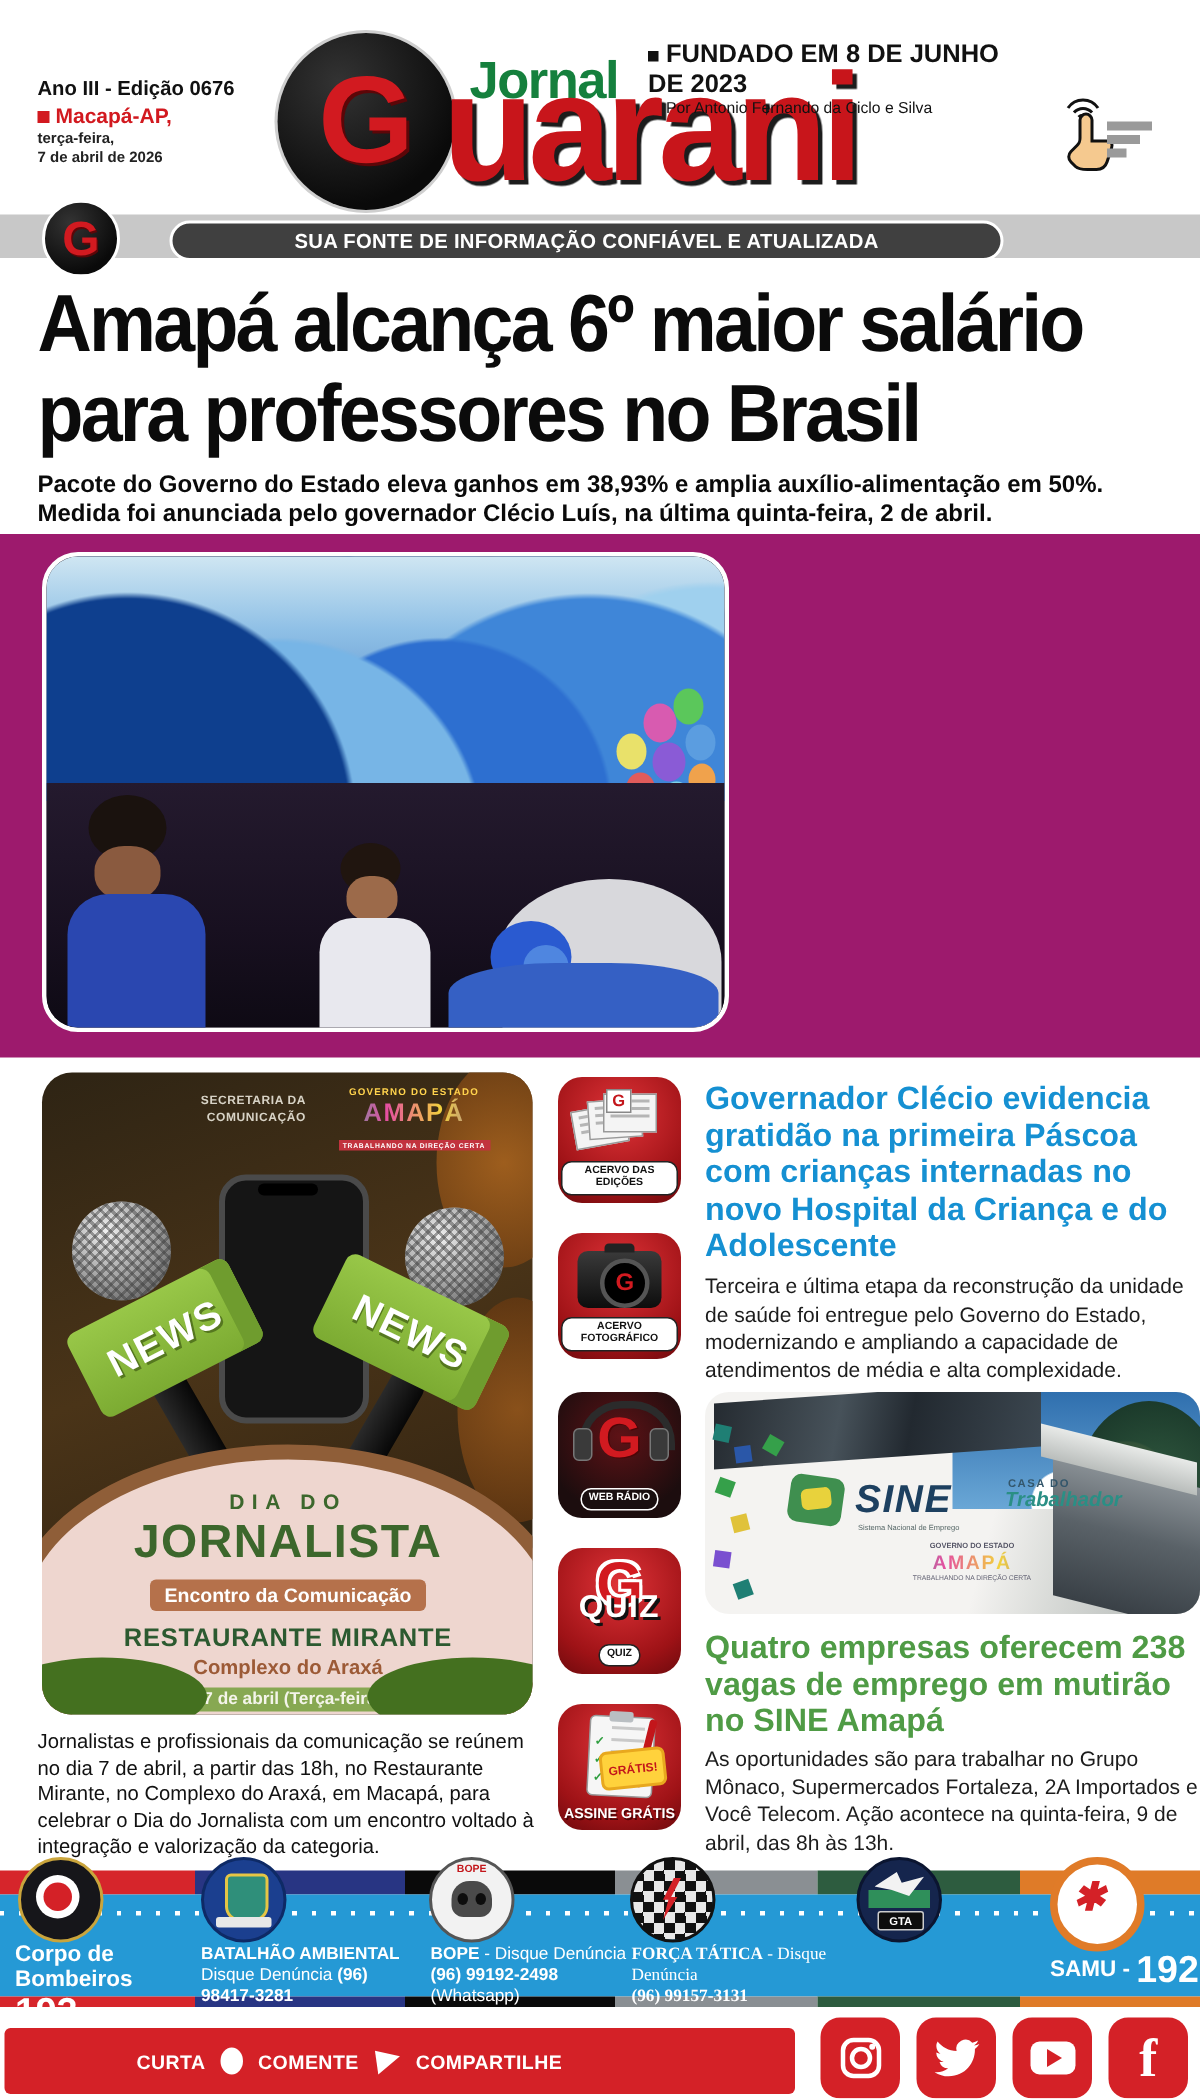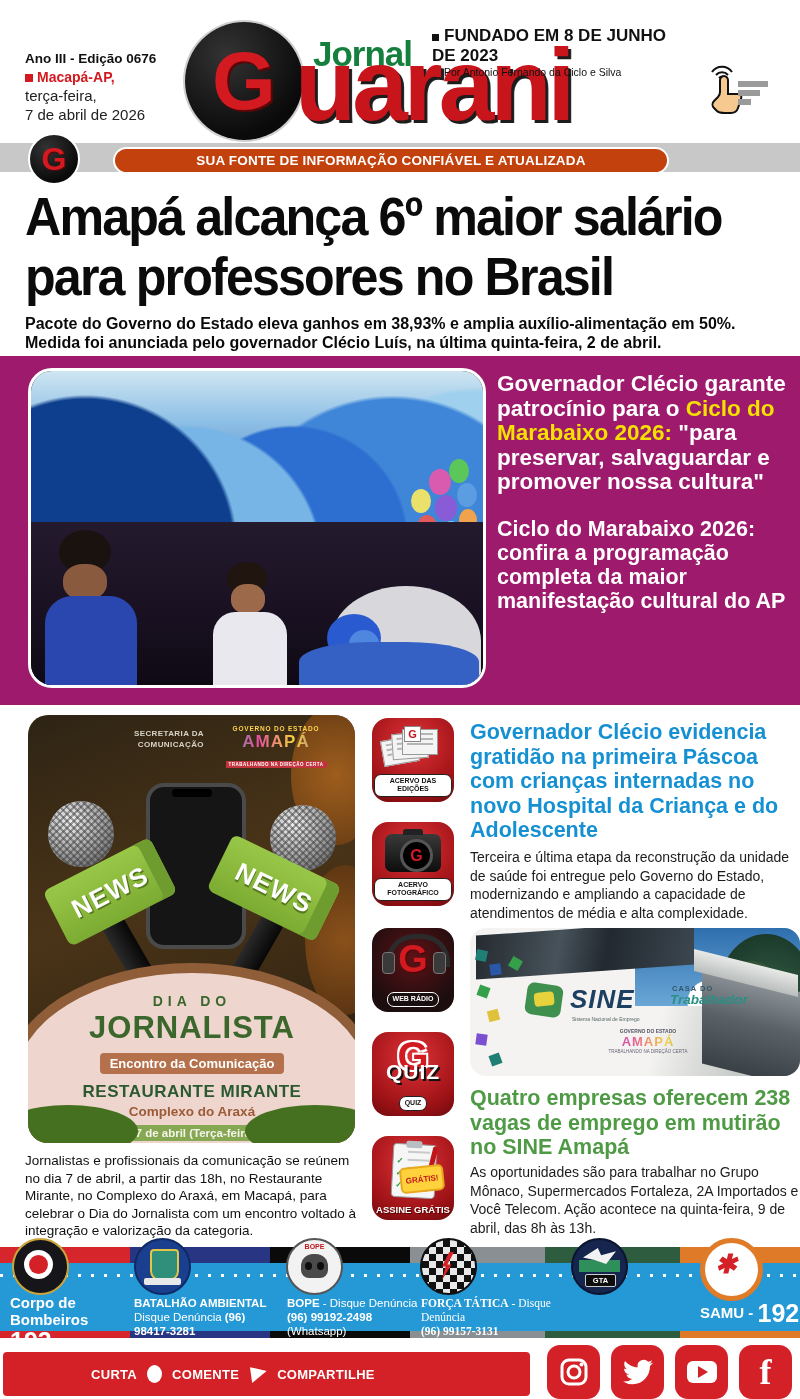--- a/index.html
+++ b/index.html
@@ -3,41 +3,41 @@
 <meta charset="utf-8">
 <style>
   html,body{margin:0;padding:0;background:#fff;}
   .page{position:relative;width:800px;height:1399px;background:#fff;overflow:hidden;
         font-family:"Liberation Sans",sans-serif;}
   
   .issue{position:absolute;left:25px;top:50px;width:170px;line-height:1.3;color:#111;}
   .issue .ed{font-size:13.5px;font-weight:800;}
   .issue .city{font-size:14px;font-weight:800;color:#d2191f;}
   .issue .sq{display:inline-block;width:8px;height:8px;background:#d2191f;margin-right:4px;}
-  .issue .small{font-size:15px;color:#222;}
+  .issue .small{font-size:10px;color:#222;font-weight:bold;}
   .logo{position:absolute;left:185px;top:18px;width:470px;height:125px;}
   .logo-jornal{position:absolute;left:128px;top:16px;font-size:35px;font-weight:800;color:#15803d;letter-spacing:-1px;}
   .logo-gball{position:absolute;left:0;top:4px;width:118px;height:118px;border-radius:50%;
       background:radial-gradient(circle at 35% 28%,#333,#0a0a0a 72%);
       display:flex;align-items:center;justify-content:center;box-shadow:0 0 0 2px #cfcfcf;}
   .logo-gball span{font-size:82px;font-weight:800;color:#d21a20;text-shadow:2px 2px 0 #5c0608;}
   .logo-rest{position:absolute;left:110px;top:16px;font-size:102px;font-weight:800;line-height:1;
       letter-spacing:-4px;color:#c8151b;filter:drop-shadow(3px 3px 0 #1c1c1c);transform:scaleX(.98);transform-origin:0 0;}
   .founded{position:absolute;left:432px;top:26px;width:240px;color:#111;z-index:3;}
   .founded .f1{font-size:17px;font-weight:800;}
   .founded .f1 .sq{display:inline-block;width:7px;height:7px;background:#111;margin-right:5px;}
   .founded .f2{font-size:10.5px;margin-left:12px;}
   .hand{position:absolute;left:698px;top:58px;width:72px;height:56px;}
   
   .graybar{position:absolute;left:0;top:143px;width:800px;height:29px;background:#c8c8c8;}
   .gbadge{position:absolute;left:28px;top:133px;width:48px;height:48px;border-radius:50%;
       background:radial-gradient(circle at 35% 28%,#333,#0a0a0a 72%);border:2px solid #fff;
       display:flex;align-items:center;justify-content:center;z-index:4;}
   .gbadge span{font-size:32px;font-weight:800;color:#d21a20;text-shadow:1px 1px 0 #5c0608;}
-  .tagpill{position:absolute;left:113px;top:147px;width:552px;height:23px;background:#c2410c;border:2px solid #fff;
+  .tagpill{position:absolute;left:113px;top:147px;width:552px;height:23px;background:#404040;border:2px solid #fff;
       border-radius:14px;display:flex;align-items:center;justify-content:center;z-index:4;}
   .tagpill span{color:#fff;font-size:13.5px;font-weight:800;letter-spacing:.2px;}
   
   .lead{position:absolute;left:25px;top:186px;width:770px;}
   .h1line{display:block;font-size:54px;font-weight:800;letter-spacing:-2px;line-height:60px;color:#0b0b0b;
       transform:scaleX(.93);transform-origin:0 50%;white-space:nowrap;}
   .leadsub{margin-top:8px;font-size:16px;font-weight:800;line-height:19px;color:#0a0a0a;}
   
   .purple{position:absolute;left:0;top:356px;width:800px;height:349px;background:#9d1a6d;}
   .mphoto{position:absolute;left:28px;top:12px;width:452px;height:314px;border-radius:24px;border:3px solid #fff;
@@ -295,22 +295,20 @@
         <div class="blob" style="left:196px;top:40px;width:40px;height:34px;background:#20150f;"></div>
         <div class="blob" style="left:200px;top:62px;width:34px;height:30px;background:#9c6a4a;border-radius:45%;"></div>
         <div class="blob" style="left:182px;top:90px;width:74px;height:76px;background:#e8e8ee;border-radius:30% 30% 0 0;"></div>
         <div class="blob" style="left:300px;top:64px;width:150px;height:110px;background:#d8d8dc;border-radius:50% 50% 20% 20%;"></div>
         <div class="blob" style="left:296px;top:92px;width:54px;height:48px;background:#2a5ad0;border-radius:50%;"></div>
         <div class="blob" style="left:318px;top:108px;width:30px;height:28px;background:#4f86e0;border-radius:50%;"></div>
         <div class="blob" style="left:268px;top:120px;width:180px;height:50px;background:#3560c4;border-radius:40% 40% 0 0;"></div>
       </div>
     </div>
     <div class="mtext">
-      <h2><span>Governador Clécio garante patrocínio para o </span><span class="yy">Ciclo do Marabaixo 2026:</span><span> "para preservar, salvaguardar e promover nossa cultura"</span></h2>
-      <h3>Ciclo do Marabaixo 2026: confira a programação completa da maior manifestação cultural do AP</h3>
     </div>
   </div>
 
   <div class="poster">
     <div class="leaf" style="right:-26px;top:-10px;width:90px;height:140px;background:radial-gradient(circle,#b4691f,#6e3d12);"></div>
     <div class="leaf" style="right:-30px;top:150px;width:80px;height:150px;background:radial-gradient(circle,#9c5a1c,#5e3410);"></div>
     <div class="p-sec">SECRETARIA DA COMUNICAÇÃO</div>
     <div class="p-amapa">
       <div class="gv">GOVERNO DO ESTADO</div>
       <div class="am">AMAPÁ</div>

